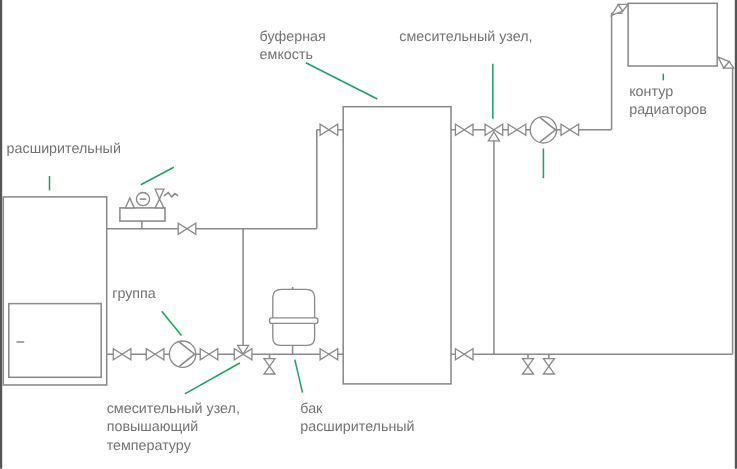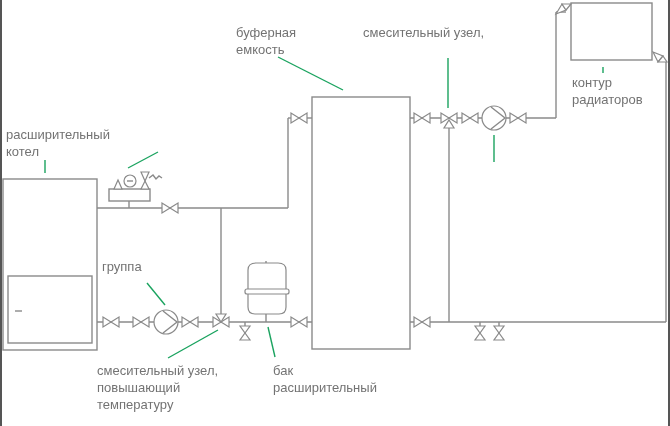--- a/index.html
+++ b/index.html
@@ -165,21 +165,20 @@
       <line class="lead" x1="603" y1="67" x2="603" y2="73"></line>
       <line class="lead" x1="494" y1="135" x2="494" y2="162"></line>
       <line class="lead" x1="147" y1="283" x2="165" y2="305"></line>
       <line class="lead" x1="168" y1="358" x2="218" y2="330"></line>
       <line class="lead" x1="268" y1="327" x2="275" y2="357"></line>
     </g>
   </svg>
 
   <div class="lbl" style="left:6px;top:126px">
     <div>расширительный</div>
-    <div>котел</div>
   </div>
   <div class="lbl" style="left:236px;top:24px">
     <div>буферная</div>
     <div>емкость</div>
   </div>
   <div class="lbl" style="left:363px;top:24px">
     <div>смесительный узел,</div>
   </div>
   <div class="lbl" style="left:572px;top:74px">
     <div>контур</div>

